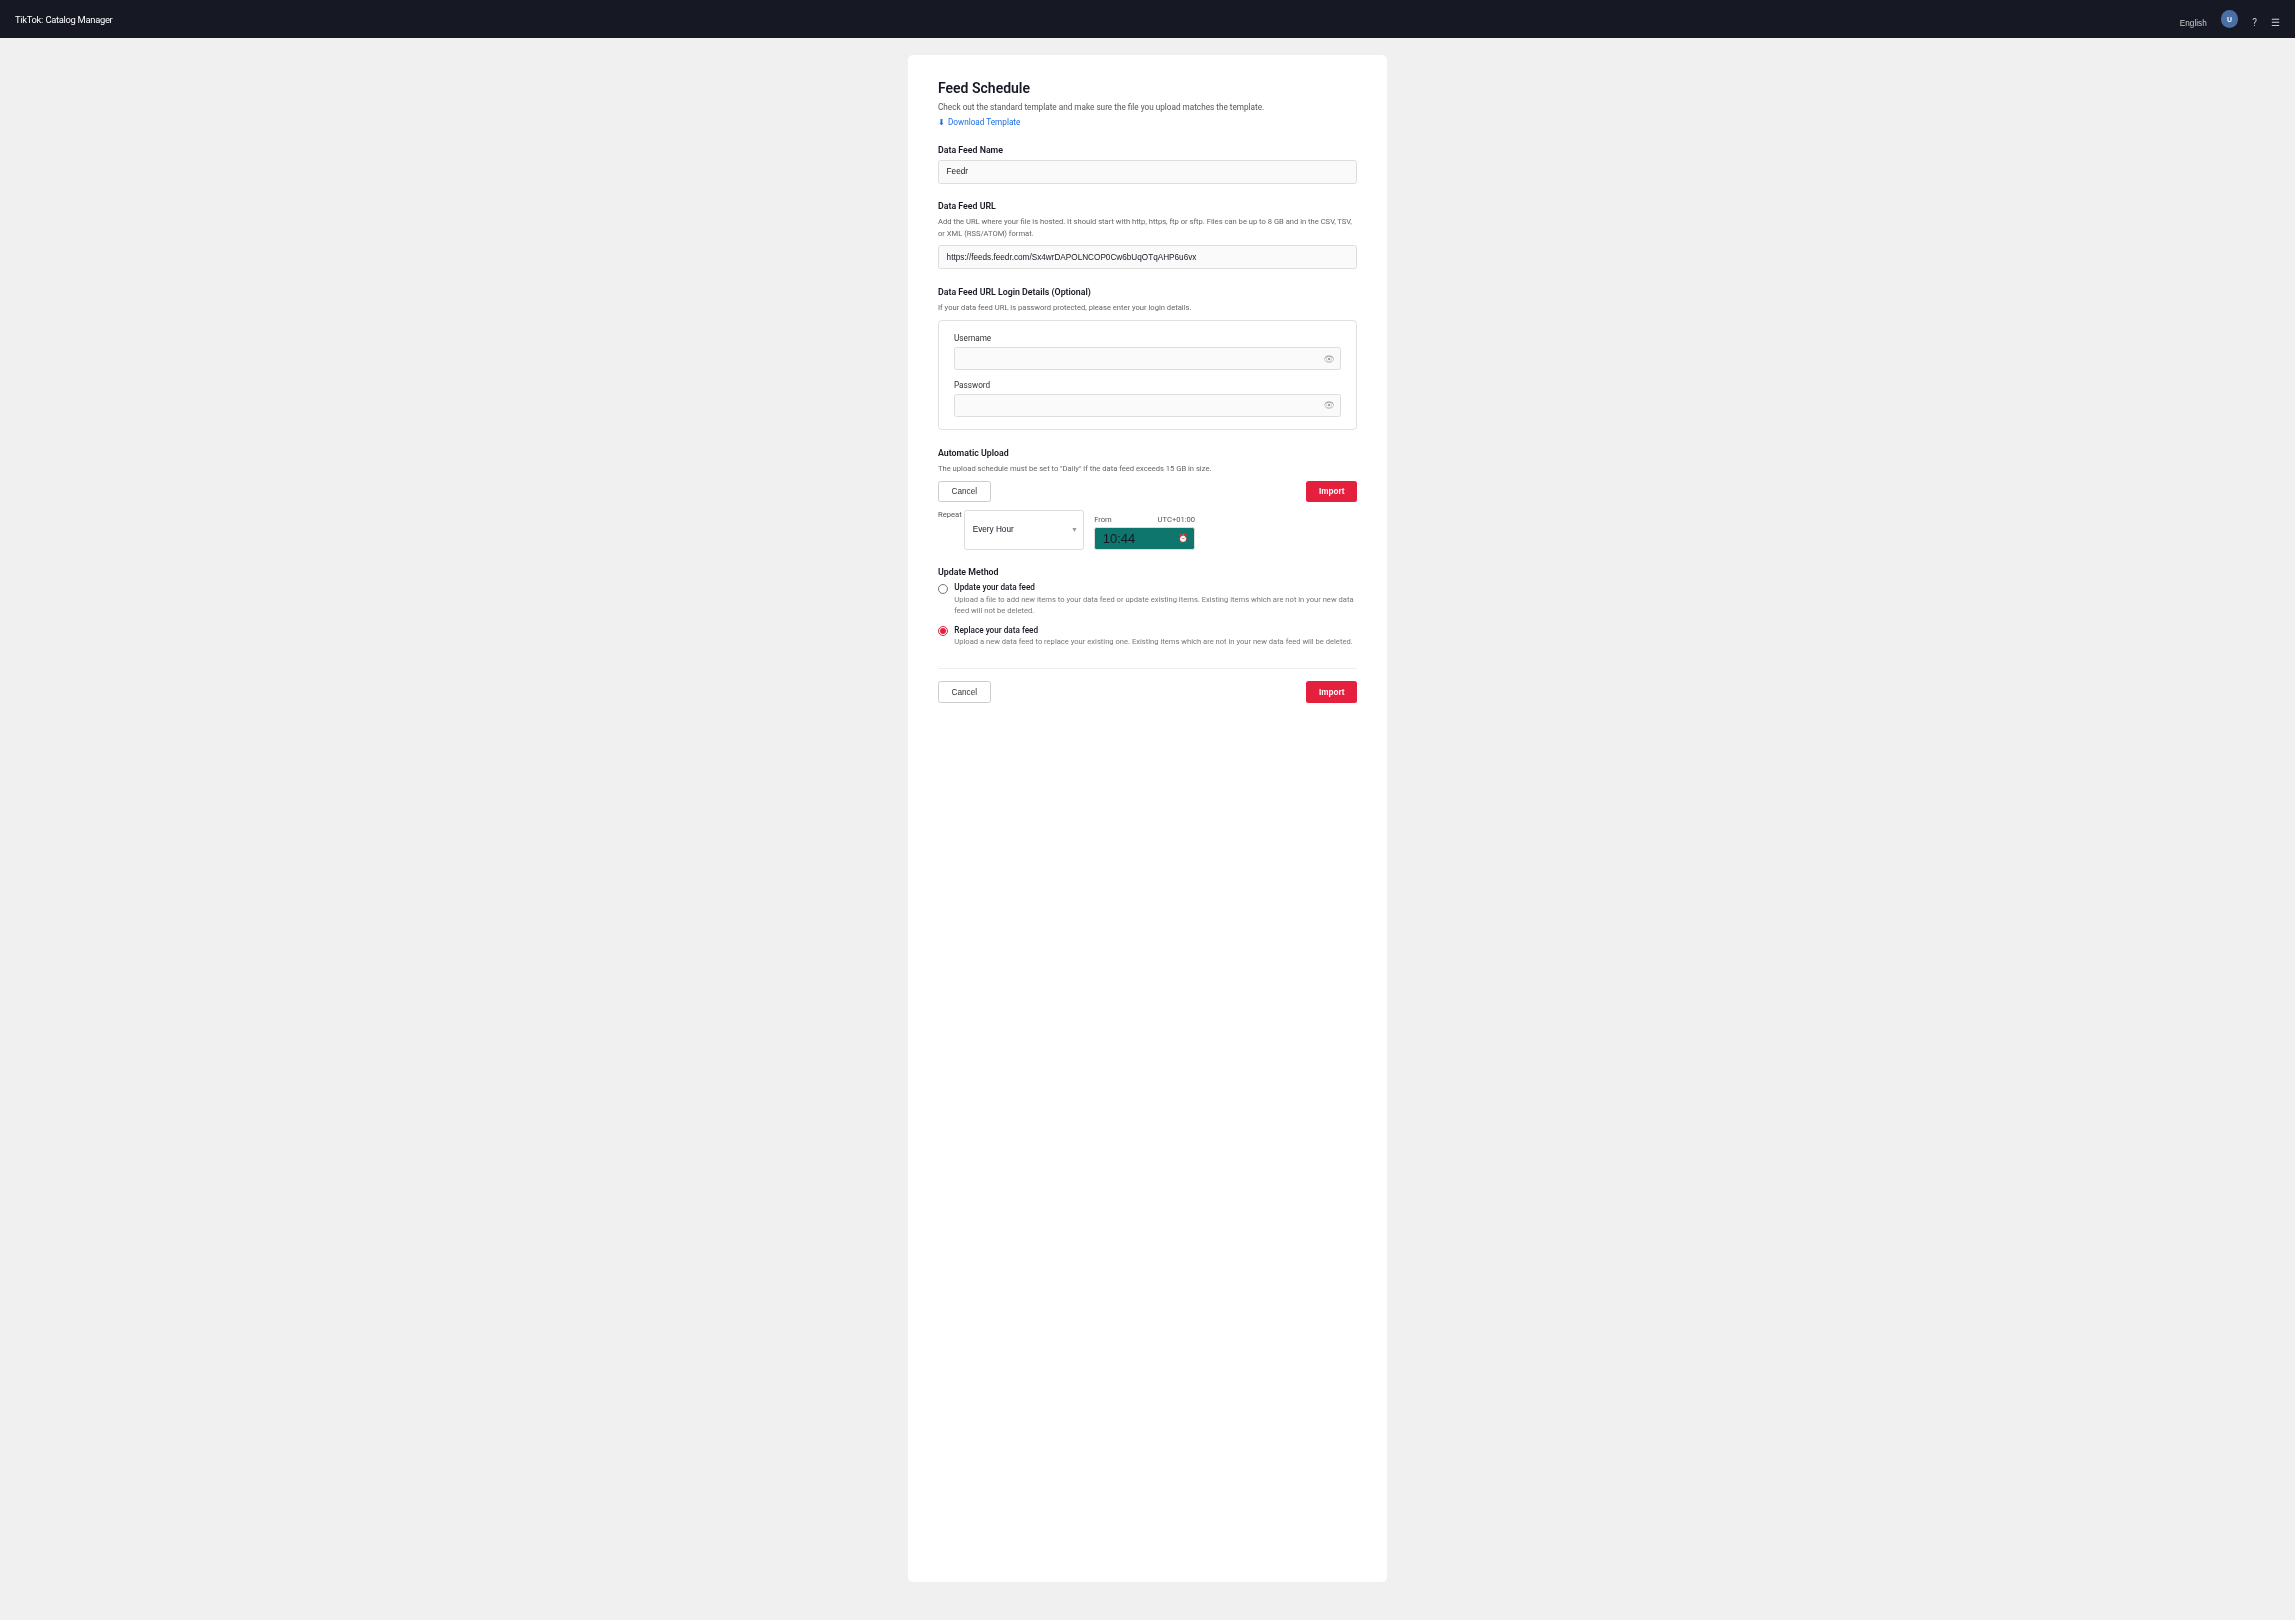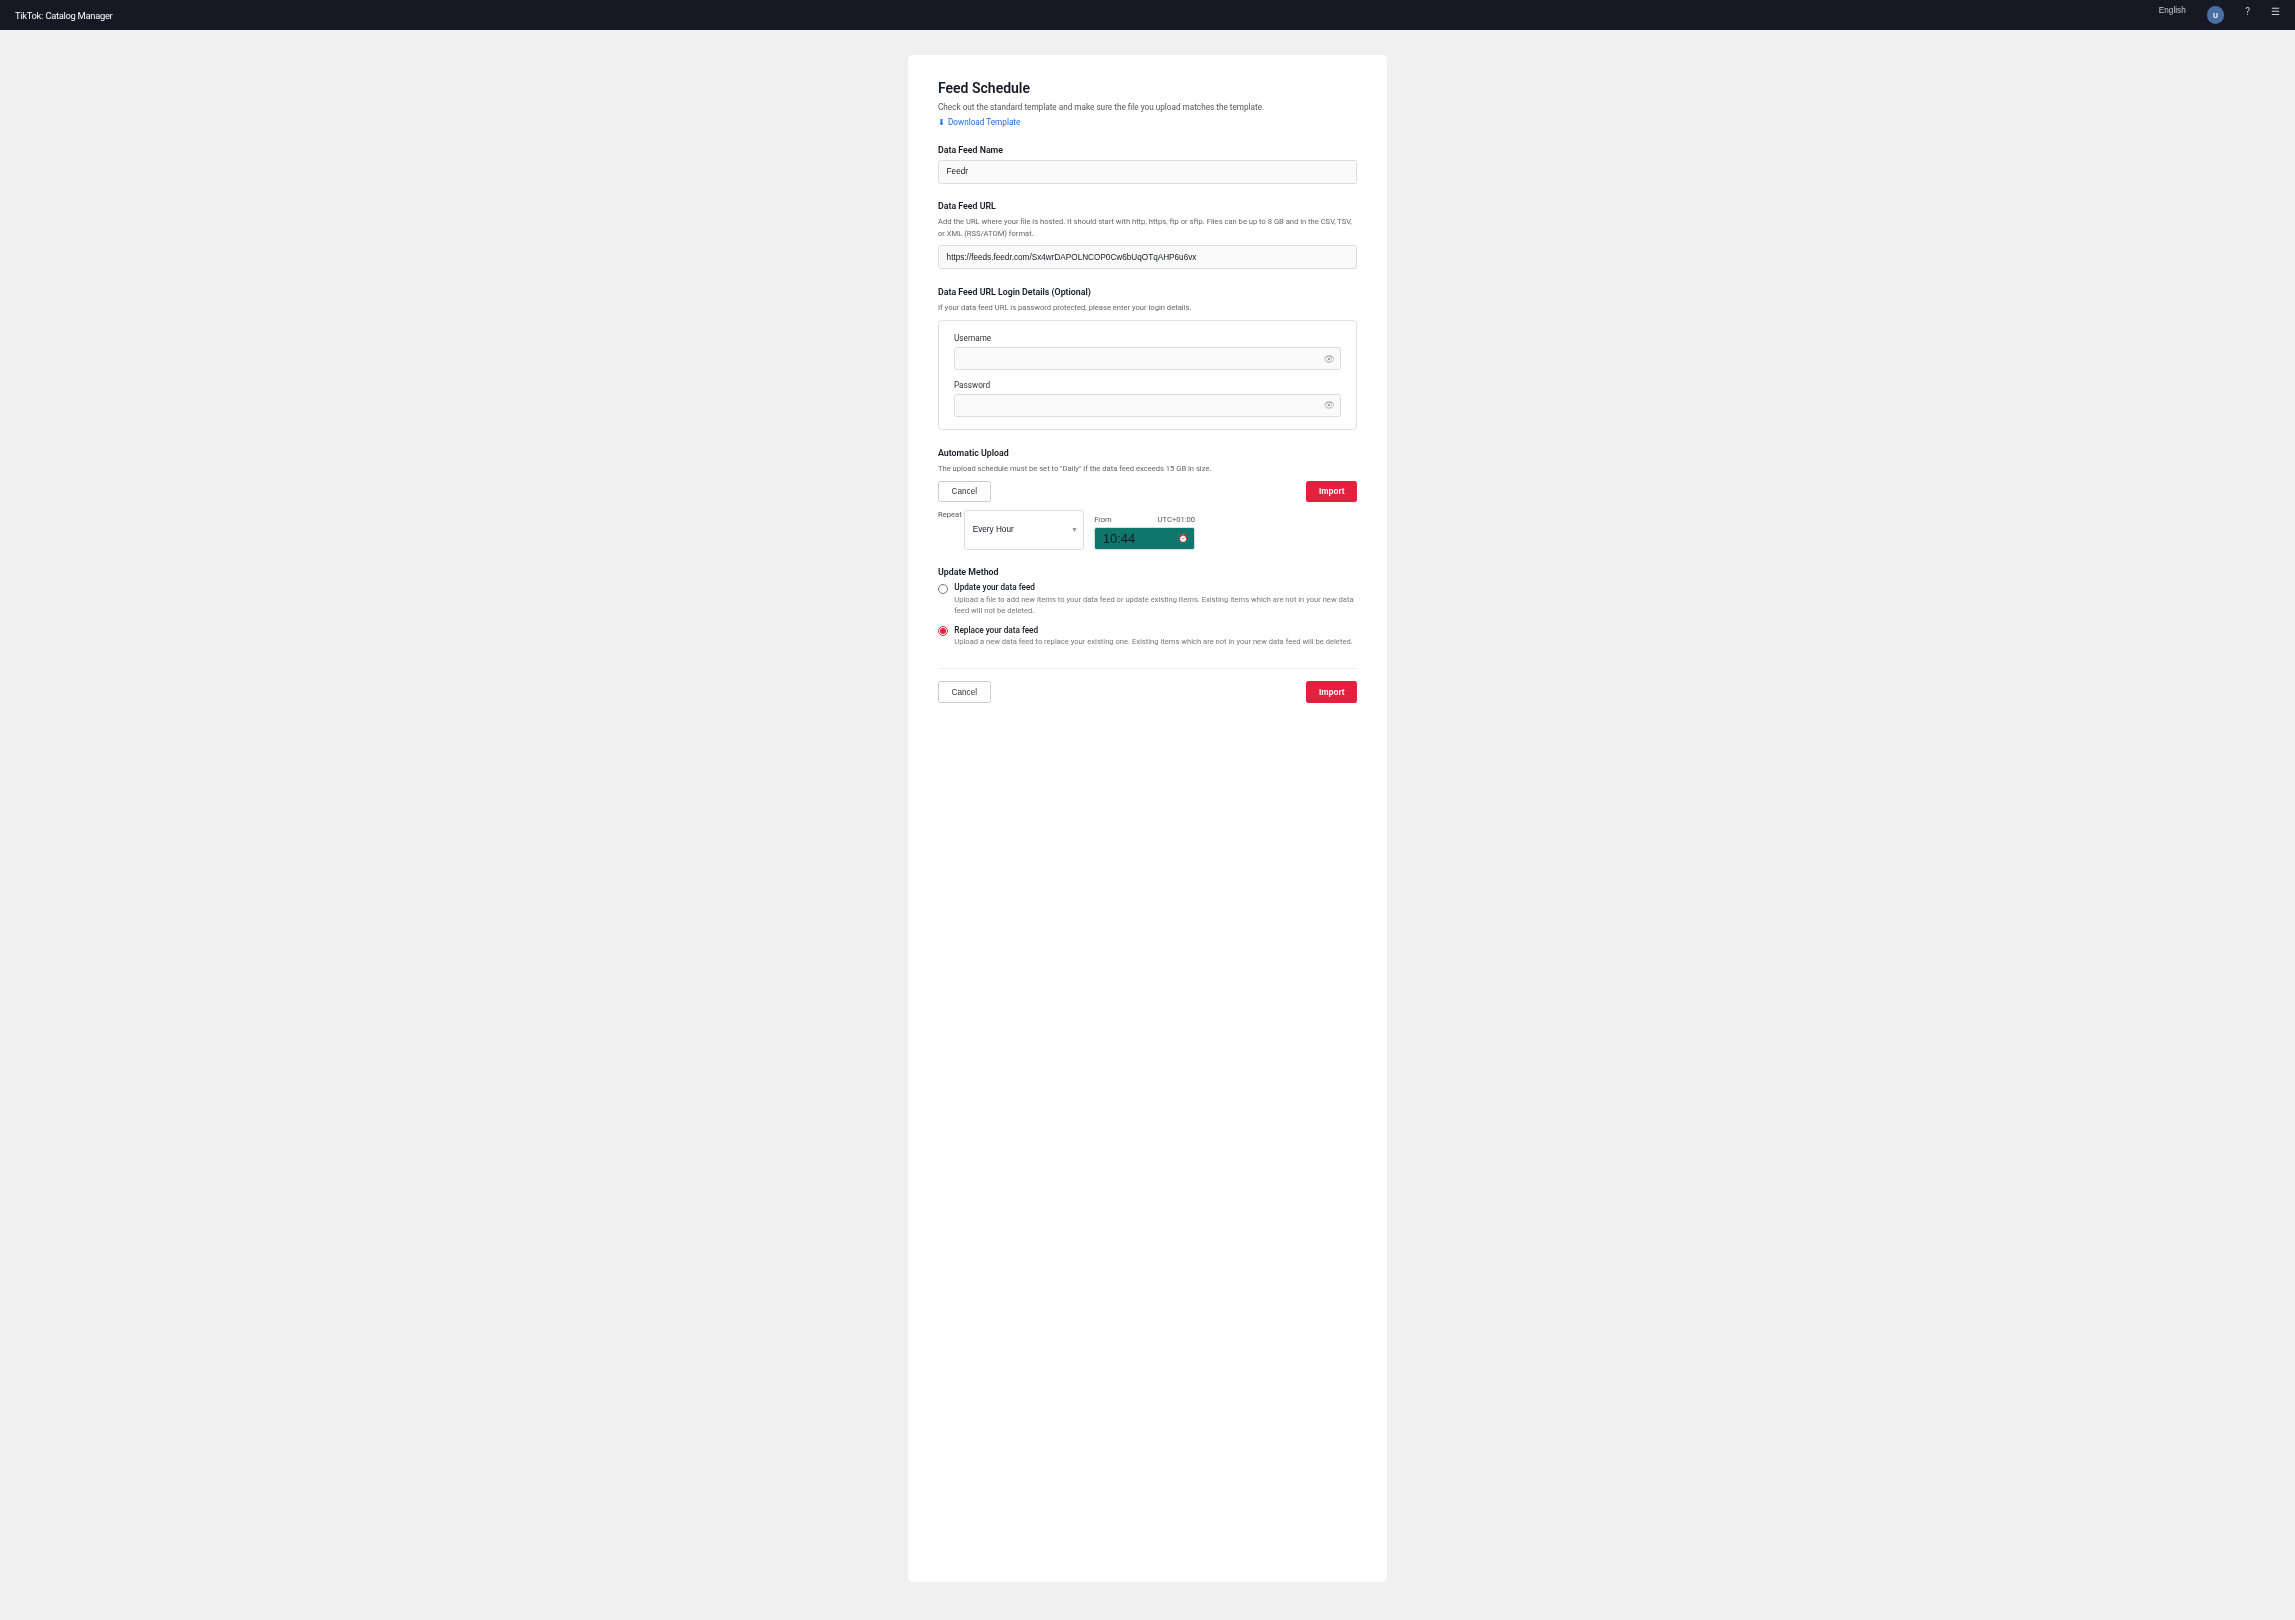--- a/index.html
+++ b/index.html
@@ -5,21 +5,21 @@
     * { box-sizing: border-box; margin: 0; padding: 0; }
     body {
       font-family: -apple-system, BlinkMacSystemFont, 'Segoe UI', Roboto, sans-serif;
       background: #f0f0f0;
       min-height: 100vh;
     }
 
     
     .topnav {
       background: #161823;
-      height: 30px;
+      height: 38px;
       display: flex;
       align-items: center;
       justify-content: space-between;
       padding: 0 15px;
       position: fixed;
       top: 0; left: 0; right: 0;
       z-index: 100;
     }
     .topnav-left {
       display: flex;
@@ -32,22 +32,22 @@
       font-size: 10.7px;
       letter-spacing: -0.3px;
     }
     .tiktok-logo span {
       color: white;
       font-weight: 400;
       font-size: 9.4px;
     }
     .topnav-right {
       display: flex;
-      align-items: flex-start;
-      gap: 21px;
+      align-items: flex-end;
+      gap: 14px;
     }
     .lang-btn {
       color: #ccc;
       font-size: 8.2px;
       background: none;
       border: none;
       cursor: pointer;
     }
     .avatar-circle {
       width: 17.6px;

